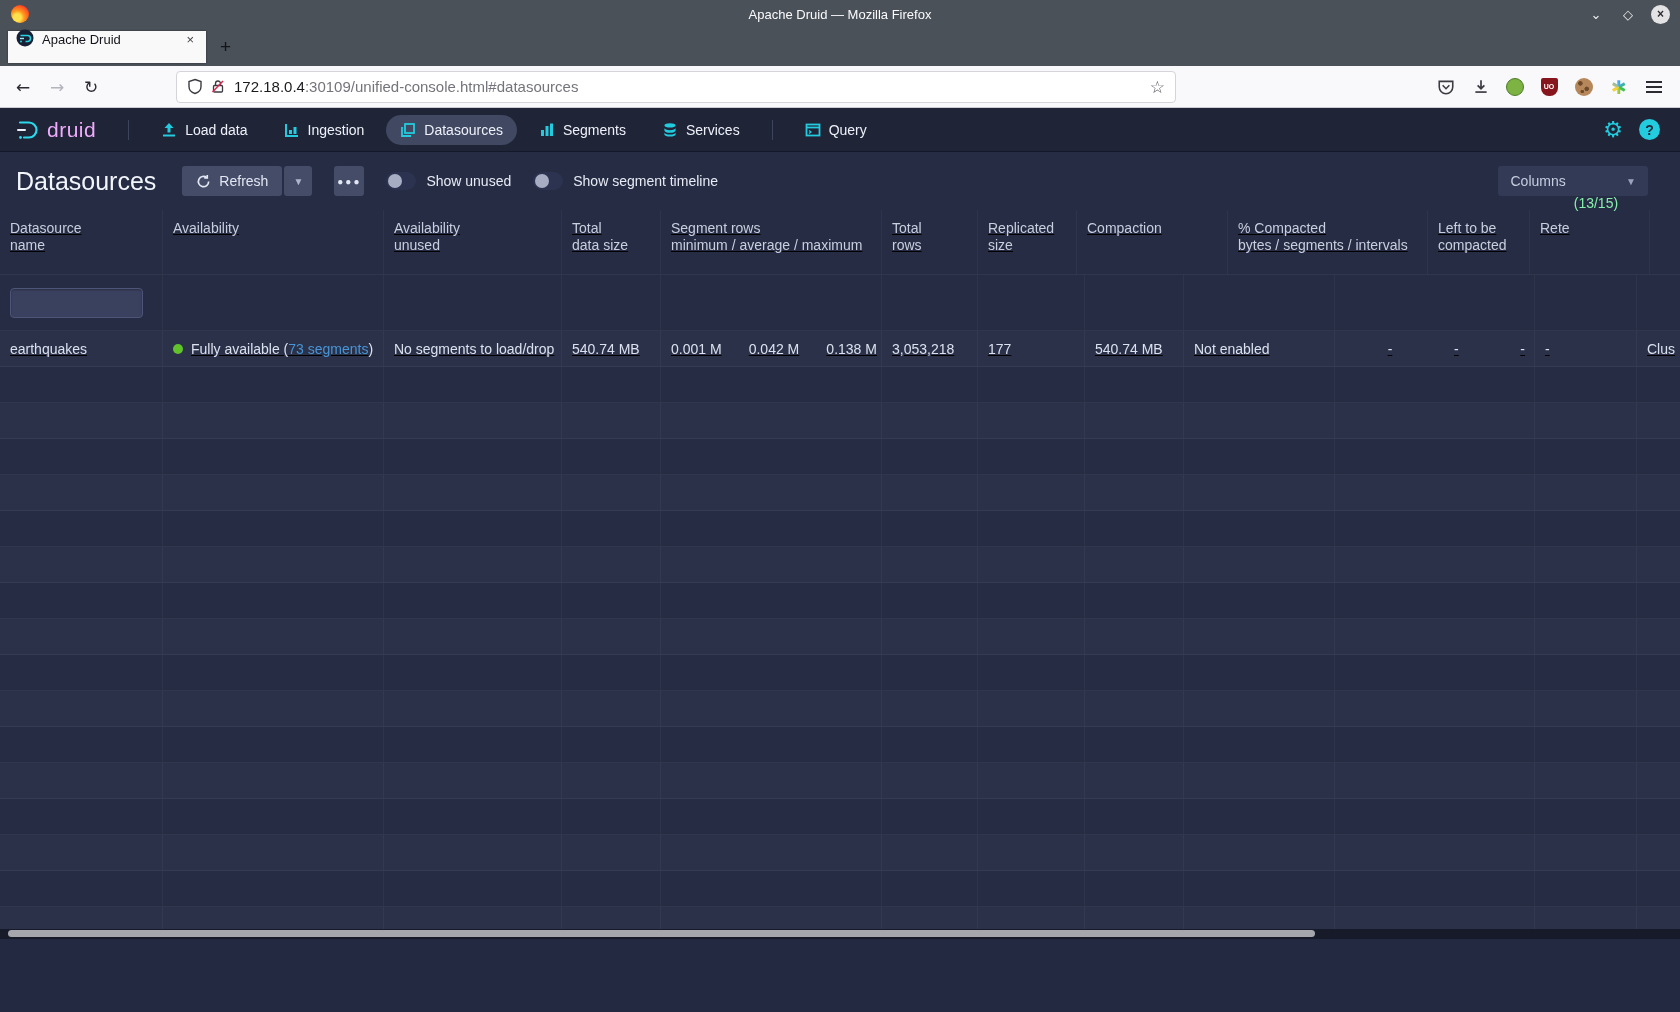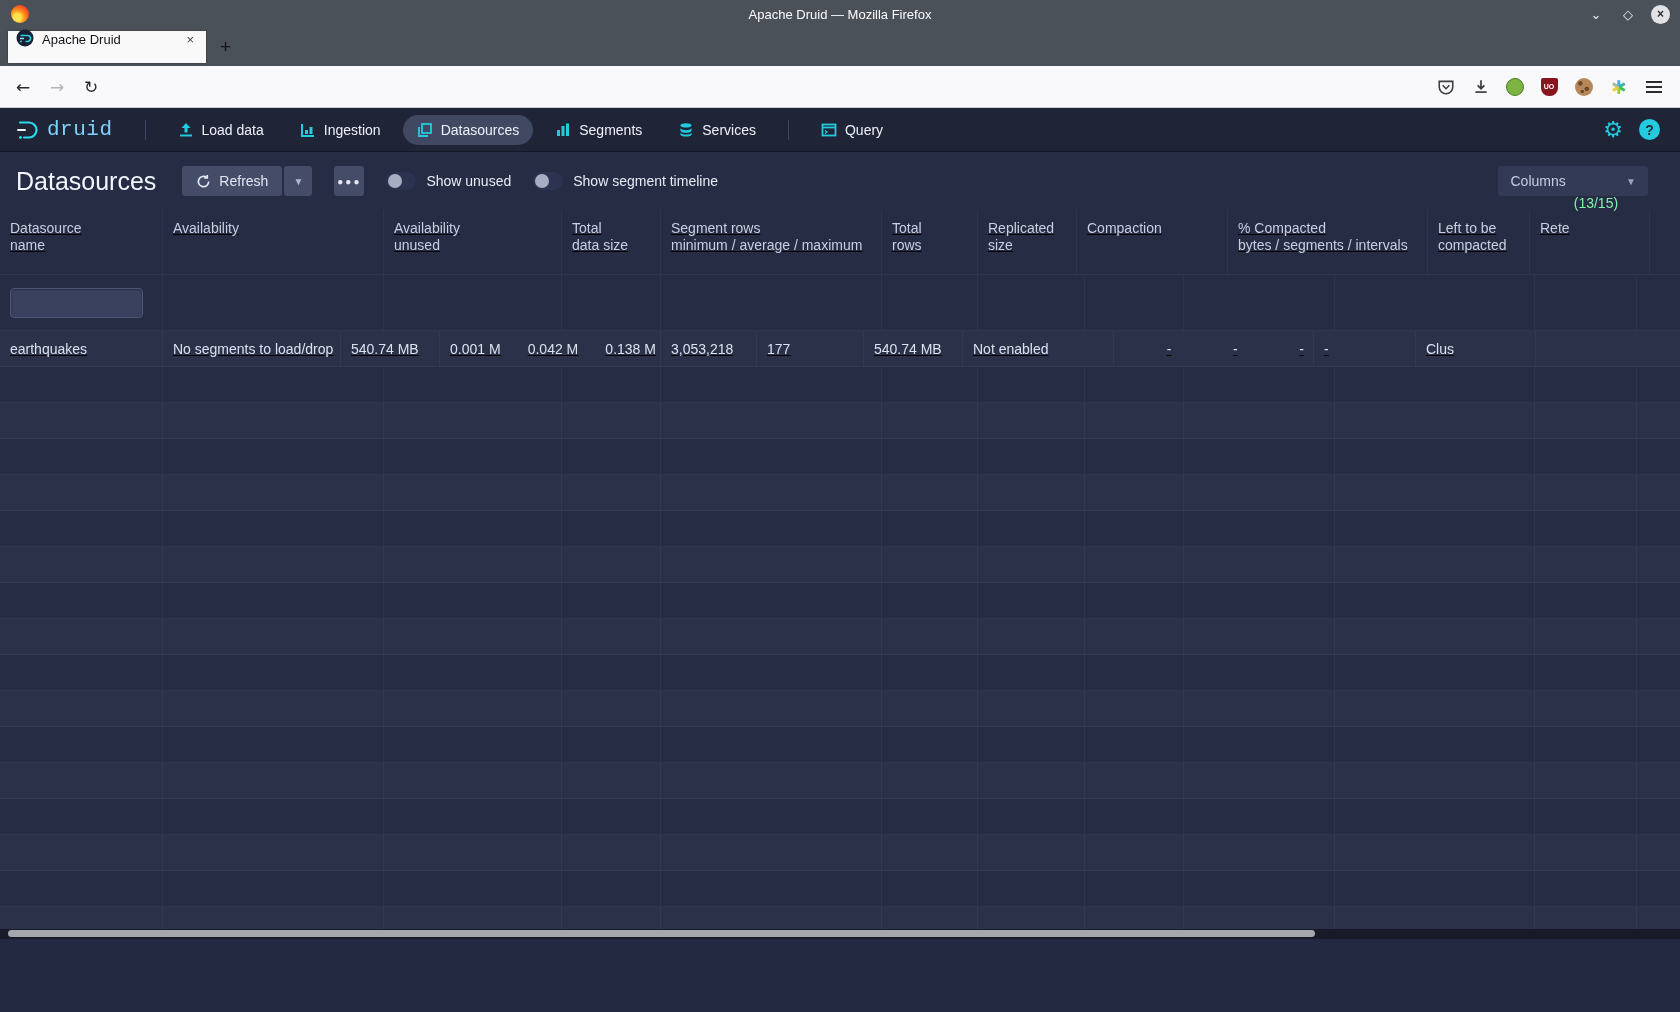--- a/index.html
+++ b/index.html
@@ -46,21 +46,21 @@
   .asterisk { font-family:"DejaVu Sans",sans-serif; font-size:19px; font-weight:bold;
     background:conic-gradient(#3fa9f5,#35c24f,#ffd233,#3fa9f5); -webkit-background-clip:text;
     background-clip:text; color:transparent; }
   .burger { display:flex; flex-direction:column; gap:3px; }
   .burger span { width:16px; height:2px; background:#2b2b31; }
 
   
   .navbar { height:44px; background:#1f2437; border-bottom:1px solid #14192a;
     display:flex; align-items:center; padding:0 14px; }
   .brand { display:flex; align-items:center; gap:7px; margin-right:18px; }
-  .brand-word { color:#7dd3fc; font-size:21px; letter-spacing:.5px;font-family:Liberation Mono, monospace; }
+  .brand-word { color:#f0abfc; font-size:21px; letter-spacing:.5px; }
   .nav-div { width:1px; height:20px; background:#3c445e; margin:0 14px; }
   .nav-item { display:flex; align-items:center; gap:8px; padding:7px 14px; border-radius:16px;
     color:#eef1f9; font-size:14px; margin:0 4px; }
   .nav-item.active { background:#404862; }
   .navbar-right { margin-left:auto; display:flex; align-items:center; gap:16px; padding-right:6px; }
   .gear { color:#23cbde; font-family:"DejaVu Sans",sans-serif; font-size:22px; line-height:22px; }
   .help { width:21px; height:21px; border-radius:50%; background:#23cbde; color:#1f2437;
     font-size:14px; font-weight:bold; display:flex; align-items:center; justify-content:center; }
 
   
@@ -128,20 +128,32 @@
     <span class="tab-close">×</span>
   </div>
   <div class="newtab">+</div>
 </div>
 
 <div class="toolbar">
   <div class="toolbar-left">
     <span class="nav-ic">←</span>
     <span class="nav-ic disabled">→</span>
     <span class="nav-ic">↻</span>
+  </div>
+  <div class="urlbar">
+    <svg width="16" height="17" viewBox="0 0 16 16">
+      <path d="M8 1 L14 3 V8 C14 11.5 11.5 14 8 15 C4.5 14 2 11.5 2 8 V3 Z" fill="none" stroke="#3b3b42" stroke-width="1.4"></path>
+    </svg>
+    <svg width="16" height="17" viewBox="0 0 16 16" style="margin-left:7px">
+      <rect x="3.5" y="7" width="9" height="6.5" rx="1" fill="none" stroke="#3b3b42" stroke-width="1.3"></rect>
+      <path d="M5.5 7 V5 a2.5 2.5 0 0 1 5 0 V7" fill="none" stroke="#3b3b42" stroke-width="1.3"></path>
+      <line x1="2.5" y1="13.5" x2="13" y2="2.5" stroke="#e22850" stroke-width="1.5"></line>
+    </svg>
+    <span class="url-text"><span class="url-host">172.18.0.4</span><span class="url-rest">:30109/unified-console.html#datasources</span></span>
+    <span class="star">☆</span>
   </div>
   <div class="toolbar-right">
     <span class="ext">
       <svg width="18" height="18" viewBox="0 0 16 16">
           <path d="M2 3 h12 v5 a6 6 0 0 1 -12 0 Z" fill="none" stroke="#3b3b42" stroke-width="1.4"></path>
           <path d="M5 6.5 l3 3 l3 -3" fill="none" stroke="#3b3b42" stroke-width="1.4"></path>
         </svg>
     </span>
     <span class="ext">
       <svg width="18" height="18" viewBox="0 0 16 16">
@@ -315,20 +327,21 @@
       <div class="tcell" style="width: 96px;"></div>
       <div class="tcell" style="width: 107px;"></div>
       <div class="tcell" style="width: 99px;"></div>
       <div class="tcell" style="width: 151px;"></div>
       <div class="tcell" style="width: 200px;"></div>
       <div class="tcell" style="width: 102px;"></div>
       <div class="tcell" style="width: 120px;"></div>
     </div>
     <div class="trow drow striped">
       <div class="tcell" style="width: 163px;">earthquakes</div>
+      <div class="tcell" style="width: 221px;"><div class="dot"></div>Fully available (<span class="seg-link">73 segments</span>)</div>
       <div class="tcell" style="width: 178px;">No segments to load/drop</div>
       <div class="tcell" style="width: 99px;">540.74 MB</div>
       <div class="tcell thirds" style="width: 221px; padding-left: 0px; gap: 13px;">
         <div class="third">0.001 M</div>
         <div class="third">0.042 M</div>
         <div class="third">0.138 M</div>
       </div>
       <div class="tcell" style="width: 96px;">3,053,218</div>
       <div class="tcell" style="width: 107px;">177</div>
       <div class="tcell" style="width: 99px;">540.74 MB</div>

